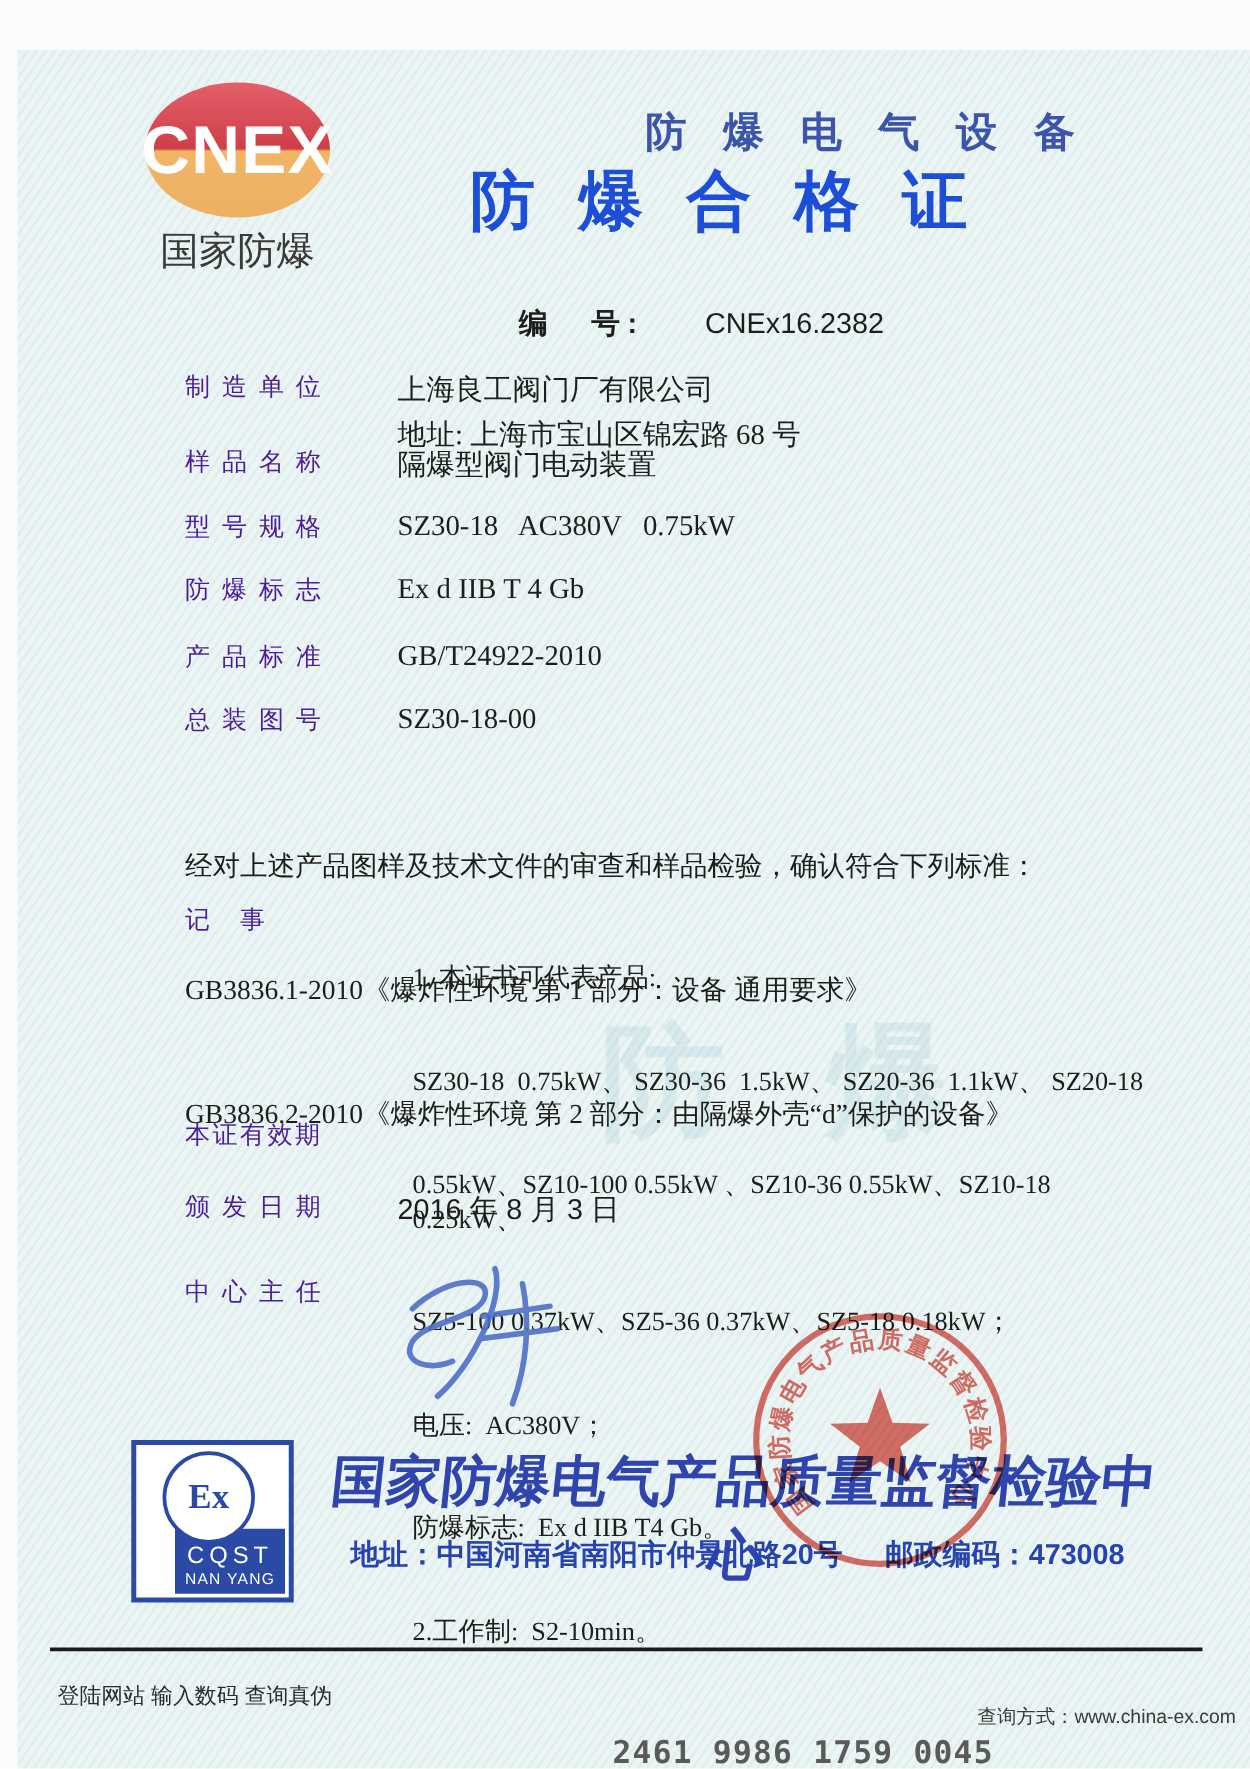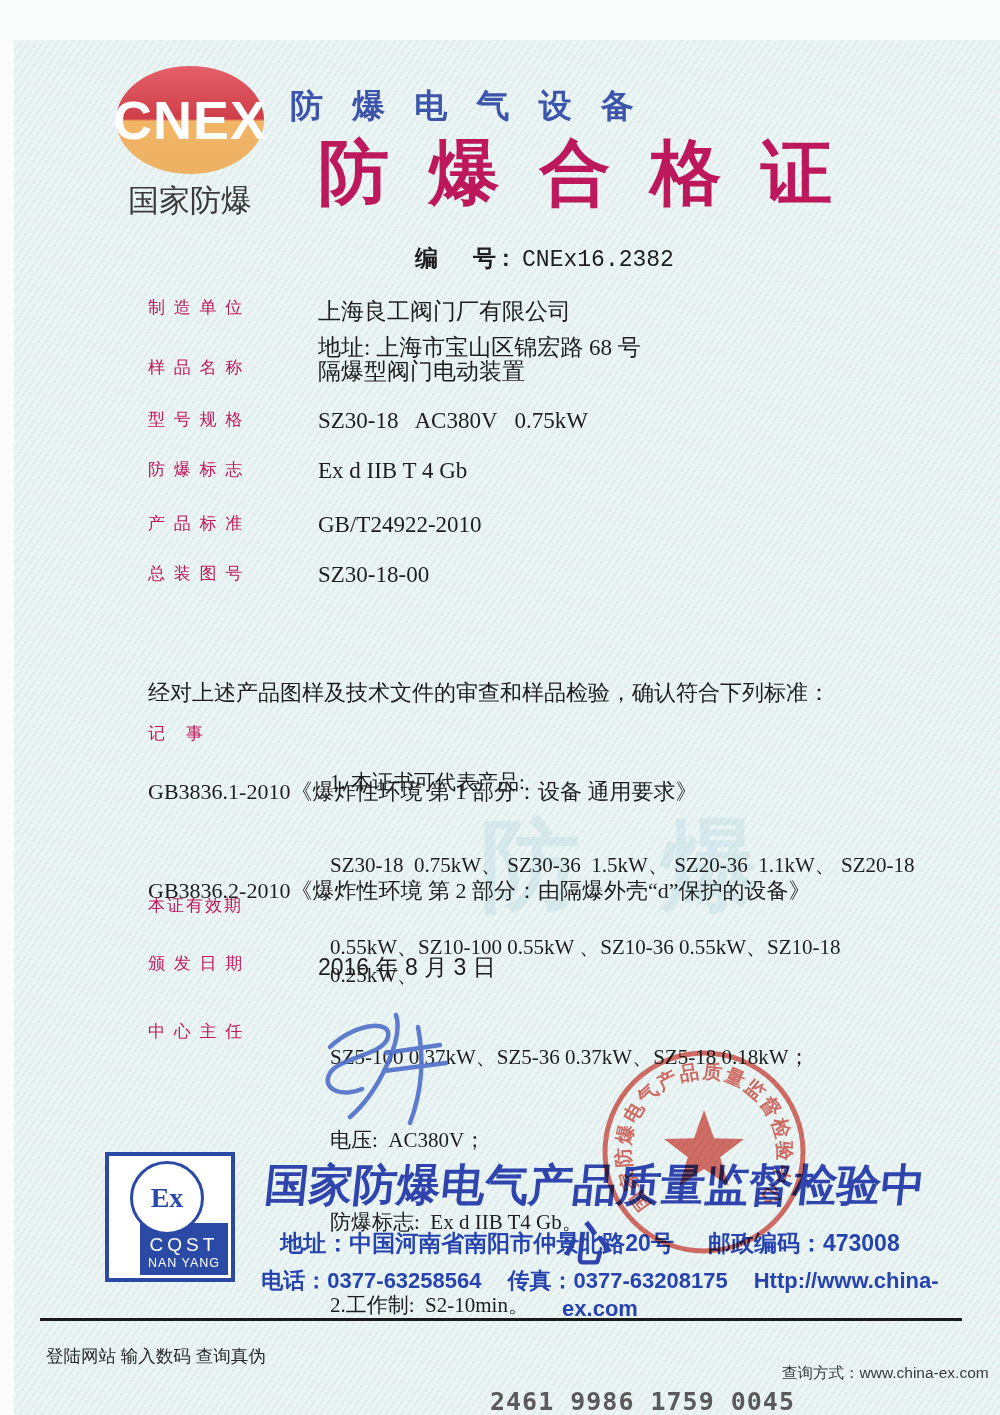--- a/index.html
+++ b/index.html
@@ -7,29 +7,29 @@
         font-family:"Liberation Sans",sans-serif;color:#1d1d1d;}
   .paper{position:absolute;top:40px;left:14px;right:0;bottom:0;background-color:#ecf5f3;
          background-image:repeating-linear-gradient(125deg, rgba(130,195,205,0.13) 0px, rgba(130,195,205,0.13) 2px, transparent 2px, transparent 6px);}
   
   .cnex-logo{position:absolute;left:116px;top:66px;width:148px;height:108px;border-radius:50%;
              background:linear-gradient(to bottom,#e4606a 0%,#cf3e48 49%,#f2b566 51%,#edb164 100%);
              display:flex;align-items:center;justify-content:center;}
   .cnex-logo span{color:#ffffff;font-weight:bold;font-size:54px;letter-spacing:1px;font-family:"Liberation Sans",sans-serif;}
   .brand-caption{position:absolute;left:104px;top:180px;width:172px;text-align:center;
                  font-size:31px;color:#3a3a3a;}
-  .doc-type{position:absolute;left:290px;top:84px;width:580px;text-align:left;
+  .doc-type{position:absolute;left:290px;top:84px;width:580px;text-align:right;
             font-size:33px;font-weight:bold;color:#3c55ab;letter-spacing:10px;}
   .cert-title{position:absolute;left:260px;top:126px;width:640px;text-align:center;
-              font-size:71px;font-weight:bold;color:#be185d;letter-spacing:10px;}
+              font-size:52px;font-weight:bold;color:#1d4ed8;letter-spacing:10px;}
   .cert-no{position:absolute;left:415px;top:243px;font-size:23px;}
   .cert-no .lbl{font-weight:bold;letter-spacing:6px;}
-  .cert-no .val{font-family:Liberation Mono, monospace;}
+  .cert-no .val{font-family:Liberation Sans, sans-serif;margin-left:42px;}
   
-  .flabel{position:absolute;left:148px;font-size:17px;letter-spacing:2px;color:#be185d;white-space:pre-wrap;}
+  .flabel{position:absolute;left:148px;font-size:20px;letter-spacing:2px;color:#4c1d95;white-space:pre-wrap;}
   .fvalue{position:absolute;left:318px;font-size:23px;font-family:"Liberation Serif",serif;white-space:pre-wrap;}
   .fvalue.sans{font-family:"Liberation Sans",sans-serif;}
   
   .standards{position:absolute;left:148px;top:610px;width:780px;line-height:33px;font-size:22px;white-space:pre-wrap;}
   .standards .item{font-family:"Liberation Serif",serif;}
   
   .remarks{position:absolute;left:330px;top:714px;width:585px;line-height:27.5px;font-size:21px;
            font-family:"Liberation Serif",serif;white-space:pre-wrap;}
   
   .sig{position:absolute;left:300px;top:1005px;z-index:4;}
@@ -152,23 +152,20 @@
       <span class="cqst">CQST</span>
       <span class="ny">NAN YANG</span>
     </div>
     <div class="ex-circle">Ex</div>
   </div>
 
   <div class="org-name">国家防爆电气产品质量监督检验中心</div>
   <div class="org-addr">
     <span>地址：中国河南省南阳市仲景北路20号</span><span class="sep"></span><span>邮政编码：473008</span>
   </div>
-  <div class="org-phone">
-    <span>电话：0377-63258564</span><span class="sep"></span><span>传真：0377-63208175</span><span class="sep"></span><span>Http://www.china-ex.com</span>
-  </div>
 
   <div class="divider"></div>
   <div class="foot-note">
     <span>登陆网站 输入数码 查询真伪</span>
   </div>
   <div class="foot-code">2461 9986 1759 0045</div>
   <div class="foot-query">
     <span>查询方式：</span><span>www.china-ex.com</span>
   </div>
 </div>

